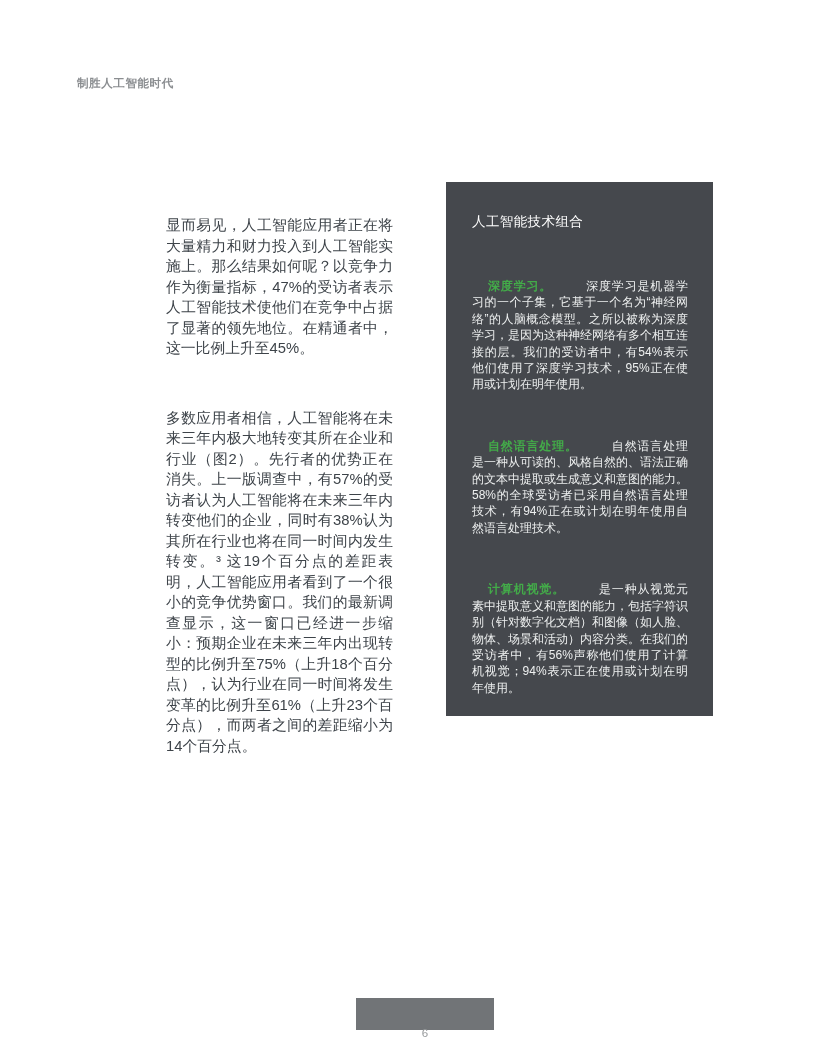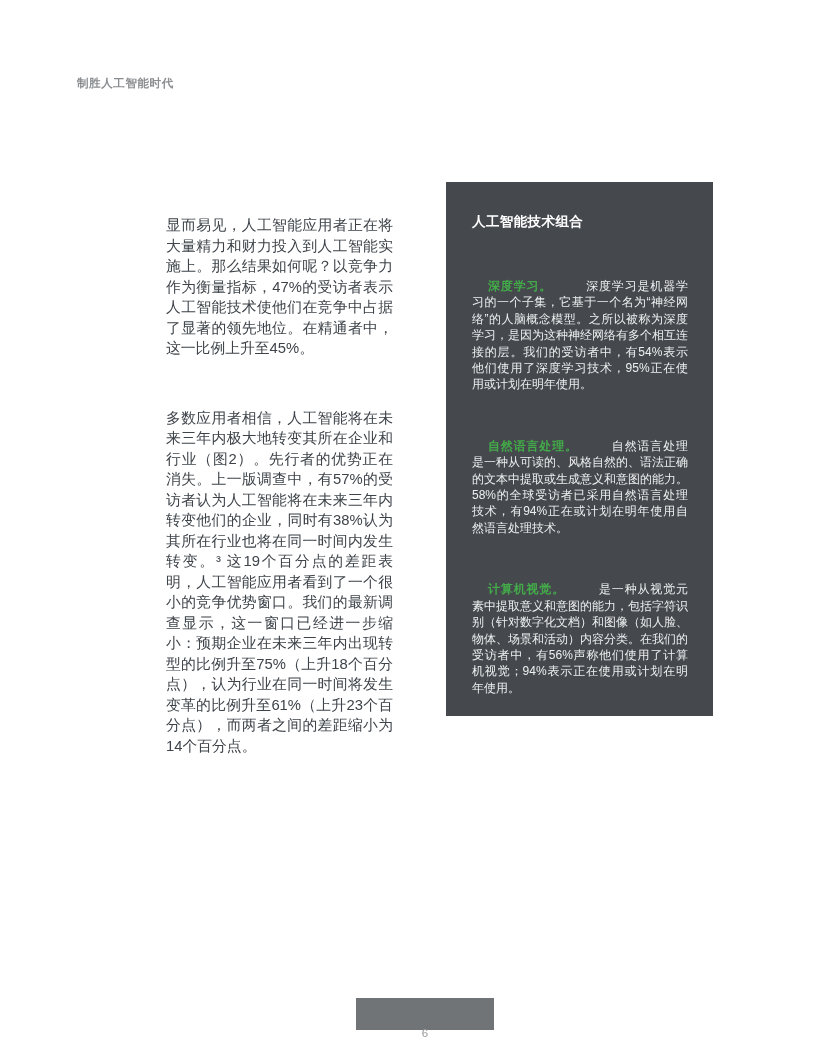--- a/index.html
+++ b/index.html
@@ -34,21 +34,21 @@
   }
   .left-col p{margin:0 0 17px 0;}
 
   .sidebar-box{
     position:absolute;left:430px;top:166px;width:267px;height:534px;
     background:var(--box-bg);
     padding:15px 9px 8px 10px;
     overflow:hidden;
   }
   .box-title{
-    color:#ffffff;font-size:13.5px;font-weight:bold;
+    color:#ffffff;font-size:13.5px;font-weight:normal;
     letter-spacing:0.4px;margin:0 0 15px 0;
   }
   .box-section{
     color:var(--box-text);
     font-size:12px;line-height:16.4px;
     margin:0 0 13px 0;text-align:justify;
   }
   .sec-heading{
     color:var(--accent-green);font-weight:bold;margin-right:2px;
   }

